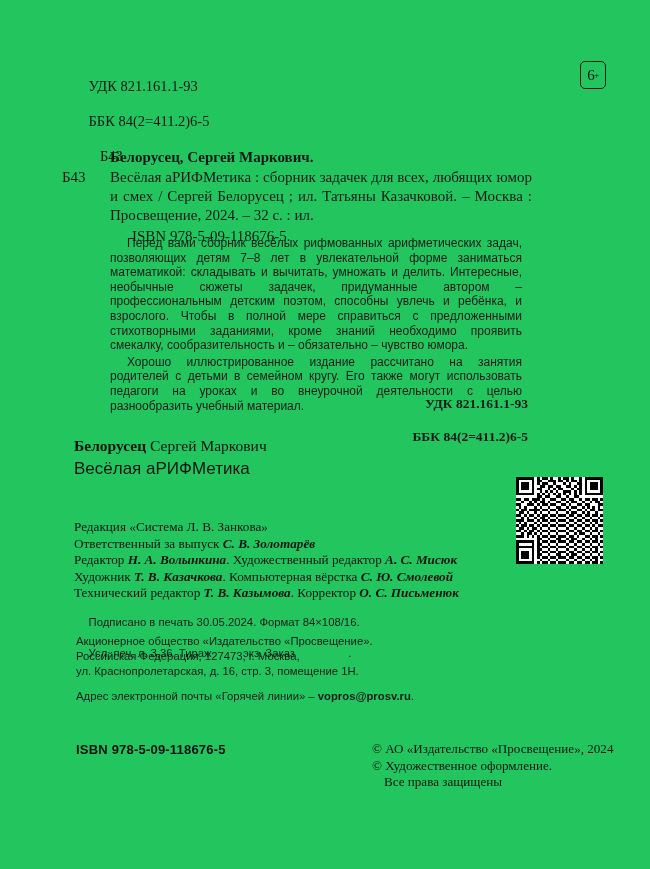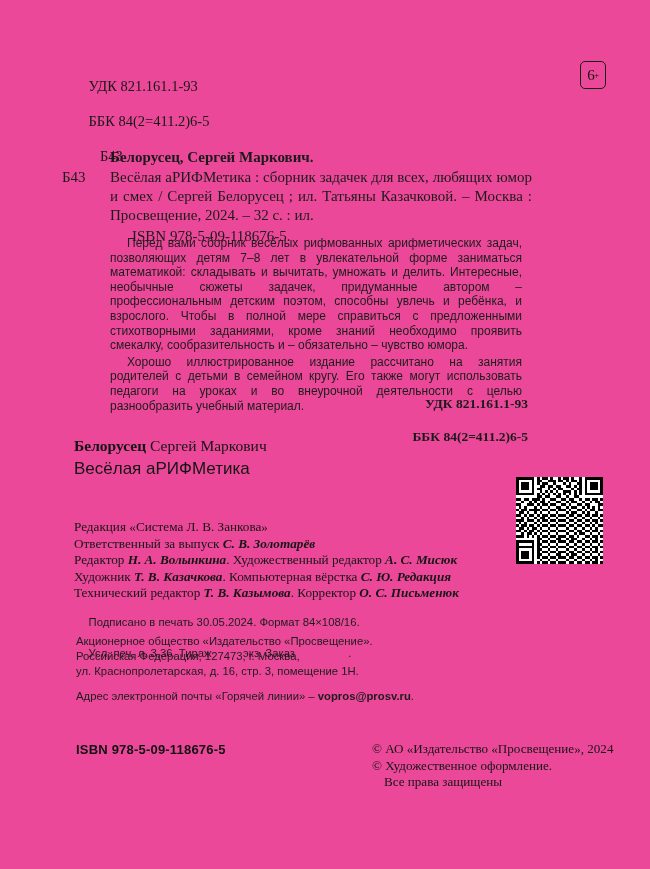--- a/index.html
+++ b/index.html
@@ -12,21 +12,21 @@
     height: 869px;
     position: relative;
     font-family: "Liberation Serif", serif;
     color: #1a1a1a;
     overflow: hidden;
   }
 
   .page {
     position: absolute;
     inset: 0;
-    background: #ec4899;
+    background: #22c55e;
   }
 
   
   .top-class {
     position: absolute;
     left: 74px;
     top: 60px;
     font-family: "Liberation Serif", serif;
     font-size: 14.5px;
     line-height: 17.5px;
@@ -868,21 +868,21 @@
         <rect x="0" y="26" width="7" height="7" fill="#000"></rect>
         <rect x="1" y="27" width="5" height="5" fill="#fff"></rect>
         <rect x="2" y="28" width="3" height="3" fill="#000"></rect>
       </svg>
   </div>
 
   <div class="credits">
     <div>Редакция «Система Л. В. Занкова»</div>
     <div><span>Ответственный за выпуск </span><i>С. В. Золотарёв</i></div>
     <div><span>Редактор </span><i>Н. А. Волынкина</i><span>. Художественный редактор </span><i>А. С. Мисюк</i></div>
-    <div><span>Художник </span><i>Т. В. Казачкова</i><span>. Компьютерная вёрстка </span><i>С. Ю. Редакция</i></div>
+    <div><span>Художник </span><i>Т. В. Казачкова</i><span>. Компьютерная вёрстка </span><i>С. Ю. Смолевой</i></div>
     <div><span>Технический редактор </span><i>Т. В. Казымова</i><span>. Корректор </span><i>О. С. Письменюк</i></div>
   </div>
 
   <div class="printrun">
     <span>Подписано в печать 30.05.2024. Формат 84×108/16.</span><br>
     <span>Усл. печ. л. 3,36. Тираж          экз. Заказ                 .</span>
   </div>
 
   <div class="publisher">
     <div>Акционерное общество «Издательство «Просвещение».</div>

